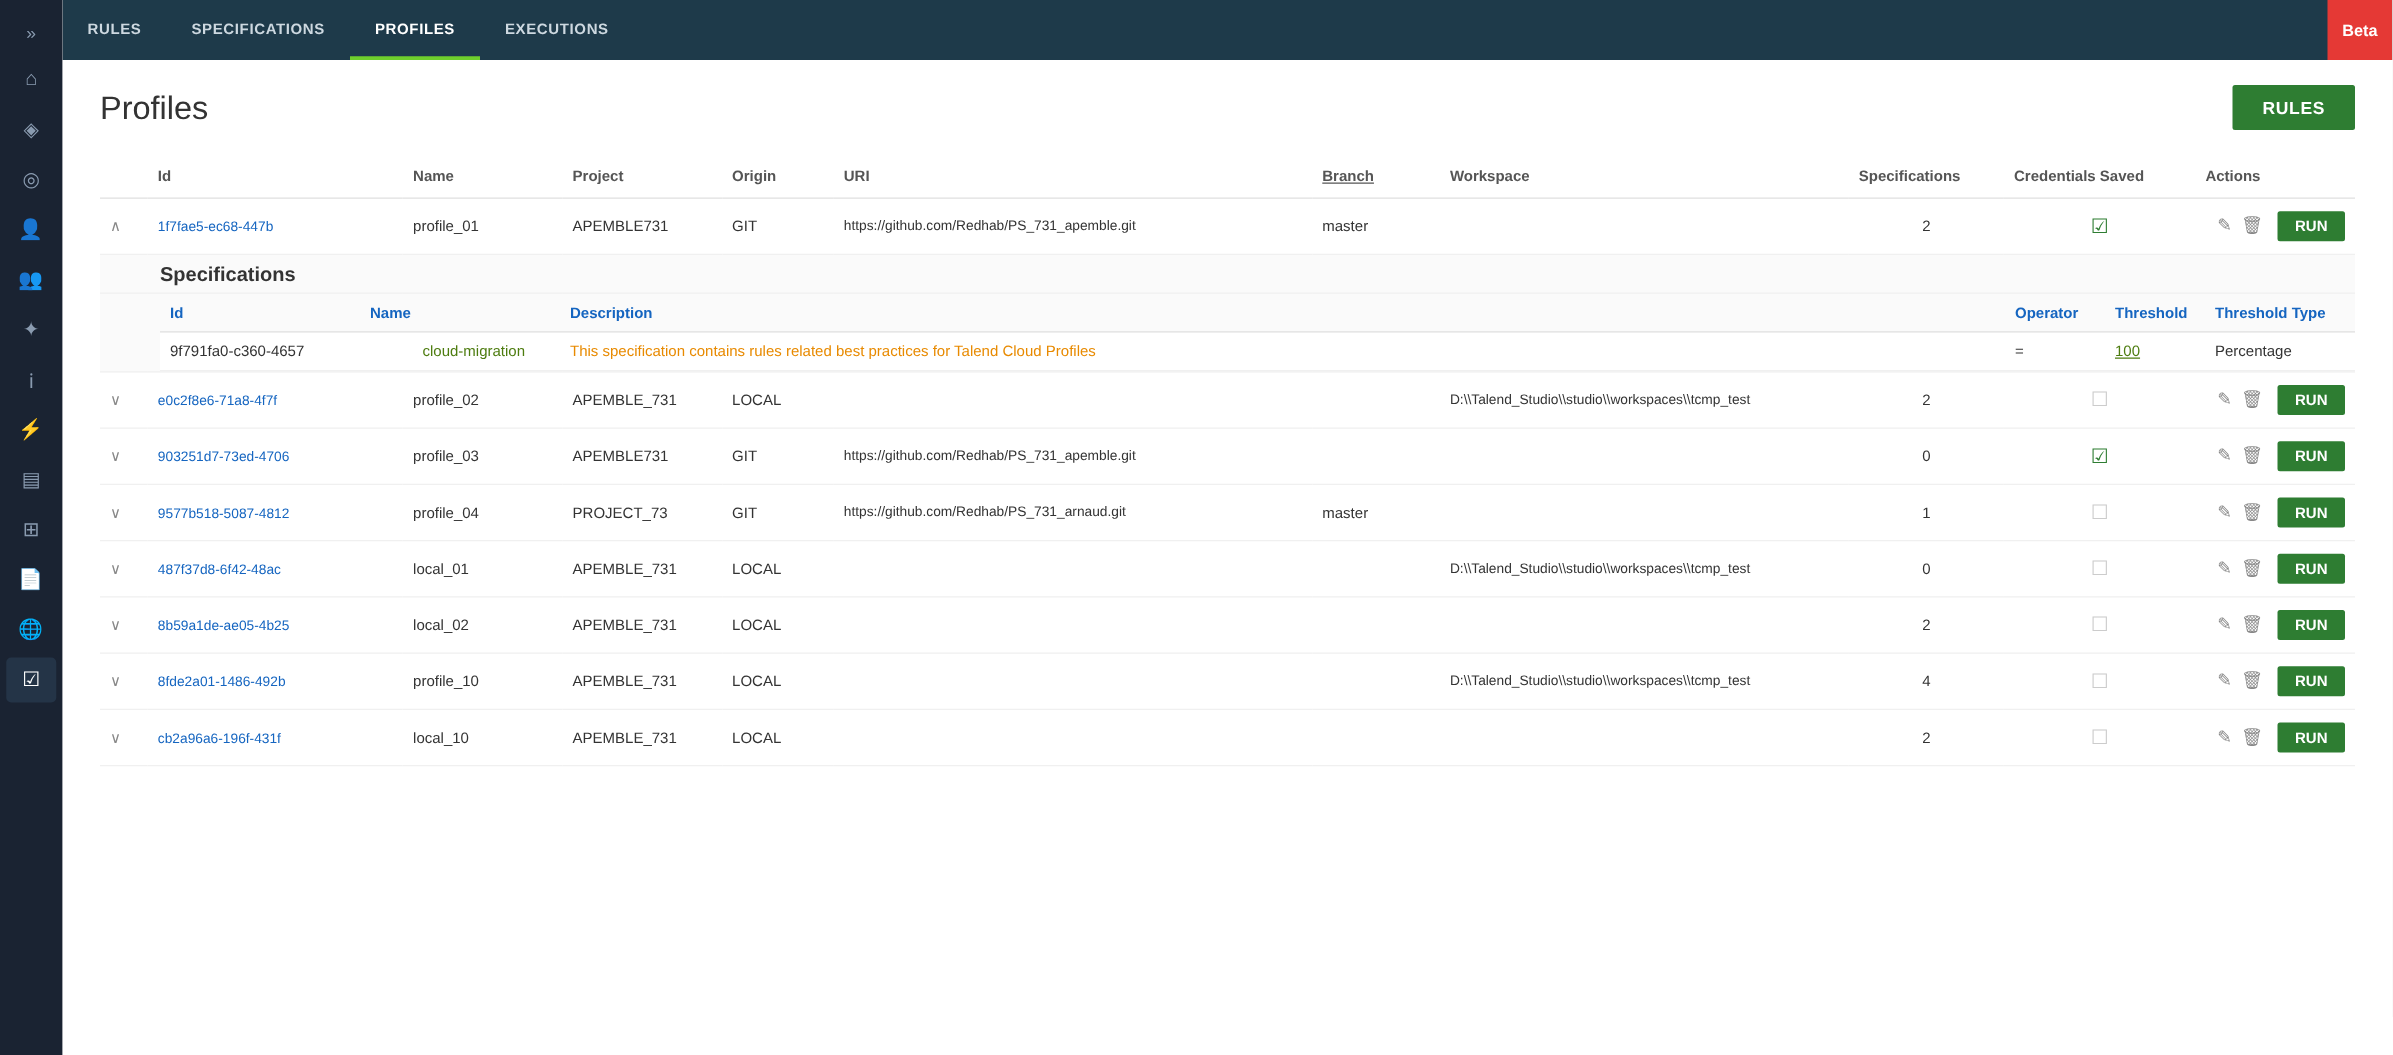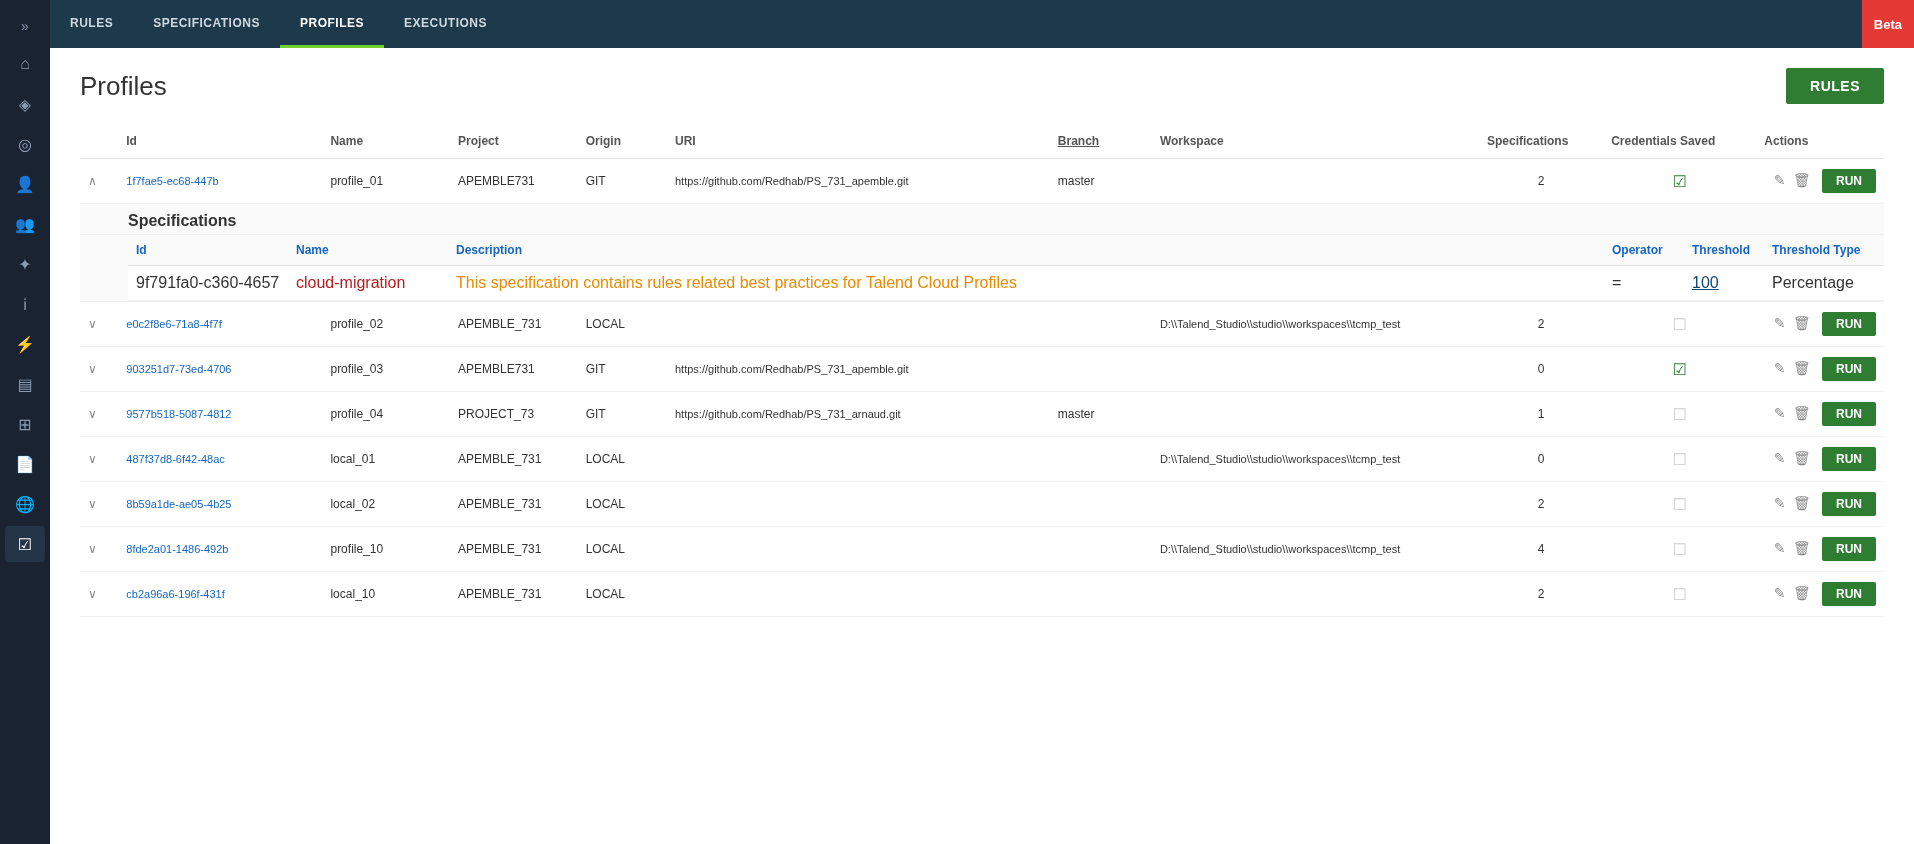--- a/index.html
+++ b/index.html
@@ -166,28 +166,28 @@
     .specs-table th {
       text-align: left;
       padding: 8px 8px;
       font-size: 12px;
       color: #1565c0;
       font-weight: 600;
       background: #fafafa;
     }
     .specs-table td {
       padding: 8px 8px;
-      font-size: 16px;
+      font-size: 12px;
       border-bottom: 1px solid #f0f0f0;
       background: #fff;
     }
     .spec-id { color: #333; }
-    .spec-name { color: #b91c1c; cursor: pointer; }
+    .spec-name { color: #4d7c0f; cursor: pointer; margin-left: 42px; }
     .spec-desc { color: #e88a00; }
-    .spec-threshold { color: #0c4a6e; text-decoration: underline; }
+    .spec-threshold { color: #4d7c0f; text-decoration: underline; }
 
     
     .pagination-bar {
       display: flex;
       justify-content: flex-end;
       align-items: center;
       padding: 10px 8px;
       gap: 12px;
       font-size: 12px;
       color: #555;

